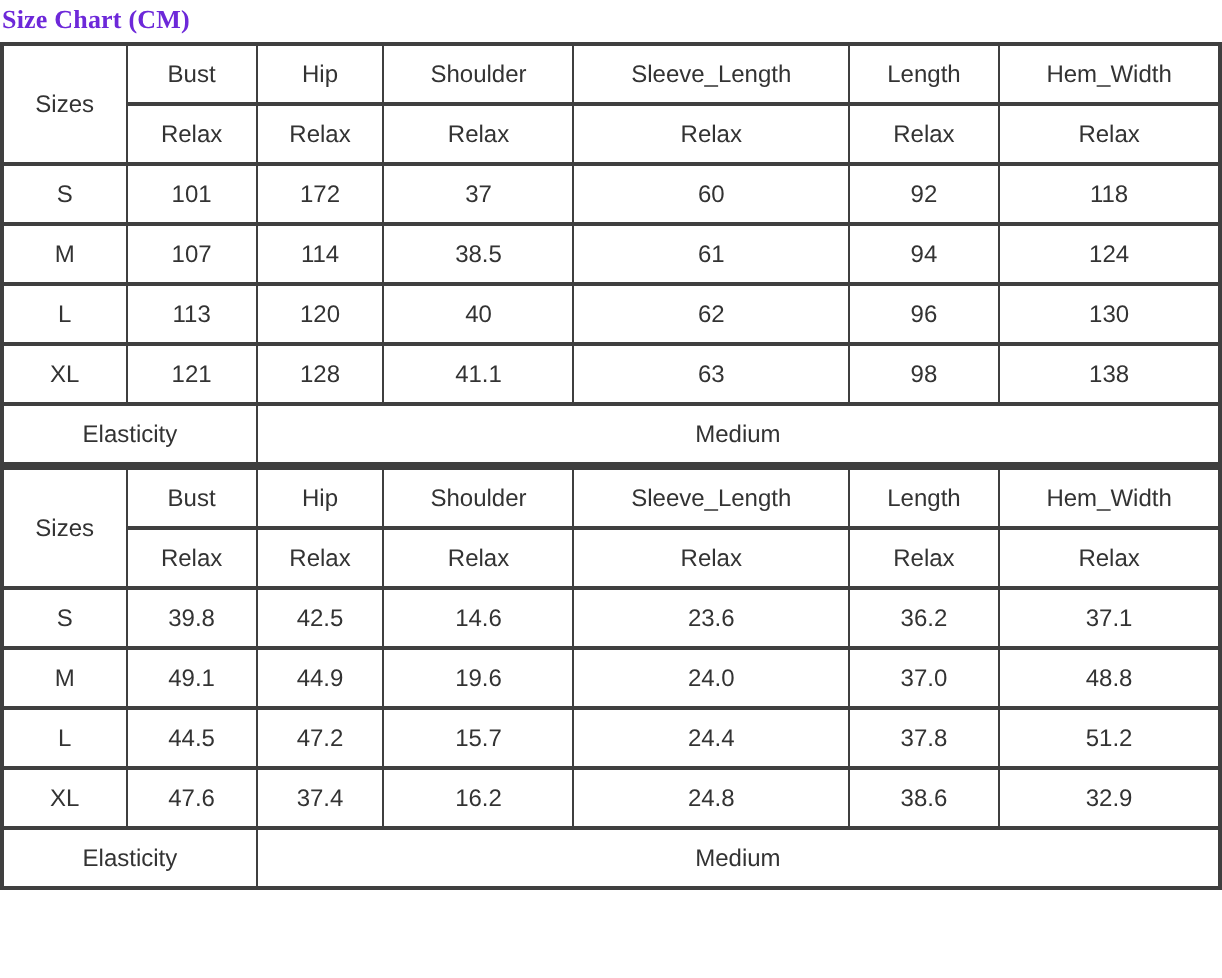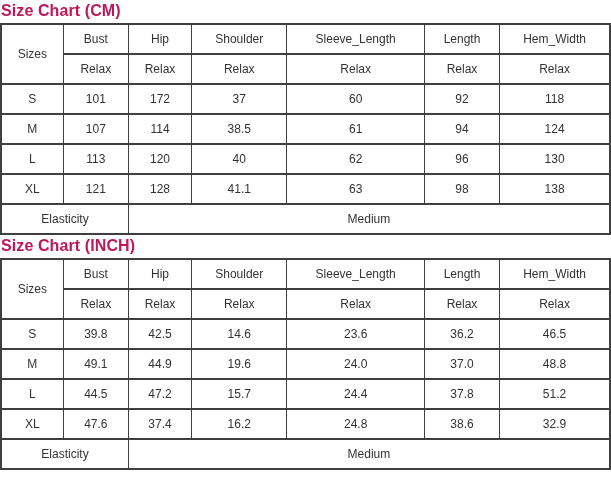--- a/index.html
+++ b/index.html
@@ -4,25 +4,26 @@
 <style>
   html, body {
     margin: 0;
     padding: 0;
     background: #ffffff;
     width: 611px;
     font-family: "Liberation Sans", sans-serif;
   }
   .chart-block { width: 611px; }
   .chart-title {
-    font-size: 16px;
+    font-size: 13px;
     font-weight: bold;
-    color: #be185d;
+    color: #6d28d9;
     margin: 2px 0 3px 1px;
     letter-spacing: 0.1px;
+    font-family: Liberation Serif, serif;
   }
   table.size-chart {
     border-collapse: collapse;
     table-layout: fixed;
     width: 611px;
     border: 2px solid #3f3f3f;
     background: #ffffff;
   }
   table.size-chart td {
     border: 1px solid #3f3f3f;
@@ -109,21 +110,20 @@
       </tr>
       <tr>
         <td colspan="2">Elasticity</td>
         <td colspan="5">Medium</td>
       </tr>
     </tbody>
   </table>
 </div>
 
 <div class="chart-block">
-  <div class="chart-title">Size Chart (INCH)</div>
   <table class="size-chart">
     <colgroup>
       <col style="width:62px">
         <col style="width:65px">
         <col style="width:63px">
       <col style="width:95px">
         <col style="width:137px">
         <col style="width:75px">
         <col style="width:110px">
     </colgroup>
@@ -145,21 +145,21 @@
         <td>Relax</td>
         <td>Relax</td>
       </tr>
       <tr>
         <td>S</td>
         <td>39.8</td>
         <td>42.5</td>
         <td>14.6</td>
         <td>23.6</td>
         <td>36.2</td>
-        <td>46.5</td>
+        <td>37.1</td>
       </tr>
       <tr>
         <td>M</td>
         <td>49.1</td>
         <td>44.9</td>
         <td>19.6</td>
         <td>24.0</td>
         <td>37.0</td>
         <td>48.8</td>
       </tr>

